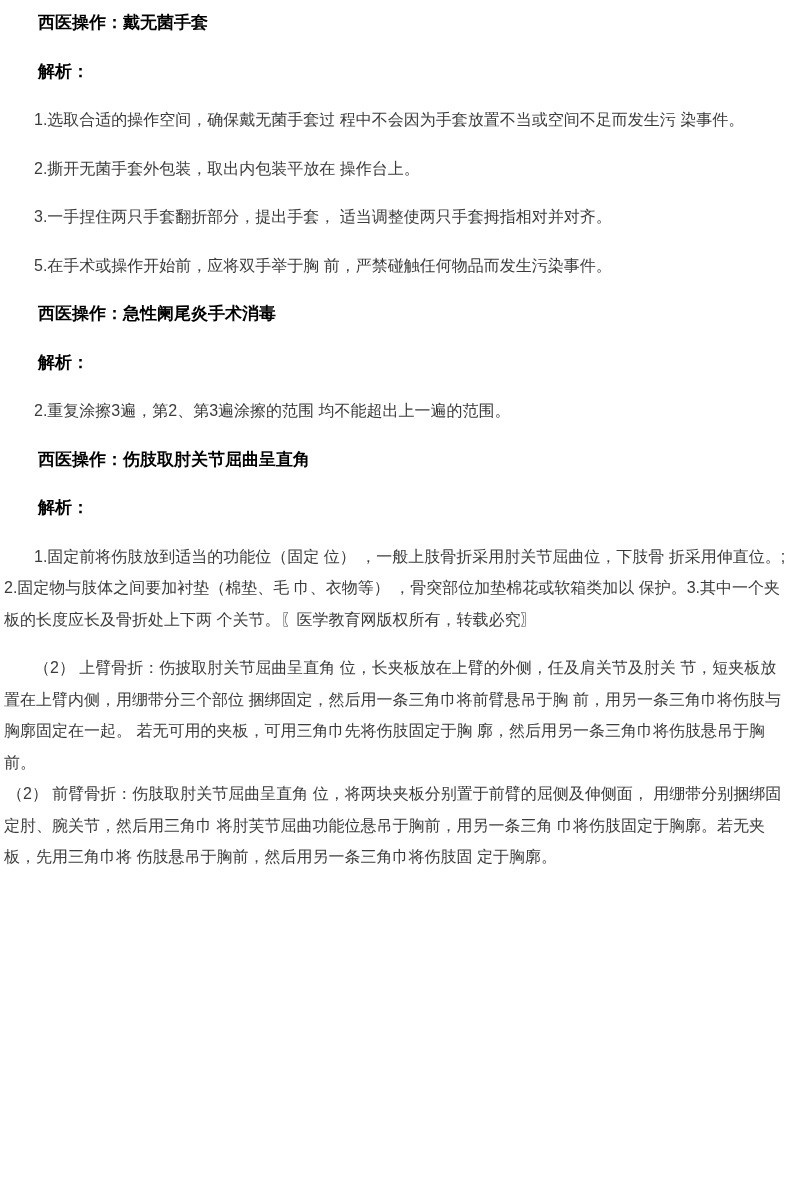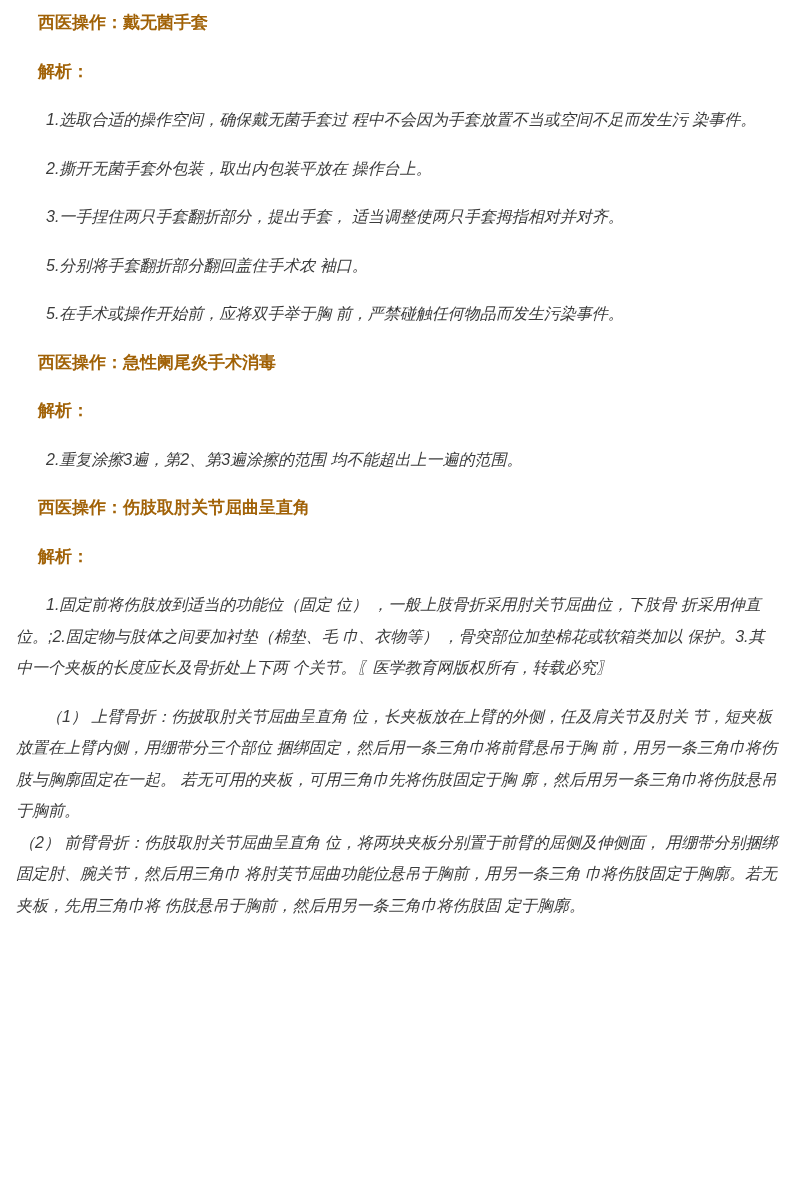--- a/index.html
+++ b/index.html
@@ -11,60 +11,58 @@
     width: 805px;
     box-sizing: border-box;
     padding: 7px 14px 10px 4px;
     font-family: "Liberation Sans", sans-serif;
     color: #3b3b3b;
     background: #ffffff;
   }
   .section { margin: 0; padding: 0; }
   .section-title,
   .section-subtitle {
-    color: #a16207;
+    color: #000000;
     font-size: 17px;
     font-weight: bold;
     line-height: 31.5px;
     margin: 17px 0;
     text-indent: 34px;
   }
   .document > .section:first-child > .section-title {
     margin-top: 0;
   }
   .paragraph {
     font-size: 16px;
     line-height: 31.5px;
-    margin: 17px 12px;
+    margin: 17px 0;
     text-indent: 30px;
     word-break: break-all;
-    font-style: italic;
   }
   
   .section:last-child .paragraph:nth-last-child(2) { margin-bottom: 0; }
   .section:last-child .paragraph:last-child { margin-top: 0; text-indent: 3px; }
 </style>
 </head>
 <body>
 
 <main class="document">
     <section class="section">
       <h2 class="section-title">西医操作：戴无菌手套</h2>
       <h3 class="section-subtitle">解析：</h3>
       <p class="paragraph">1.选取合适的操作空间，确保戴无菌手套过 程中不会因为手套放置不当或空间不足而发生污 染事件。</p>
       <p class="paragraph">2.撕开无菌手套外包装，取出内包装平放在 操作台上。</p>
       <p class="paragraph">3.一手捏住两只手套翻折部分，提出手套， 适当调整使两只手套拇指相对并对齐。</p>
-      <p class="paragraph">5.分别将手套翻折部分翻回盖住手术农 袖口。</p>
       <p class="paragraph">5.在手术或操作开始前，应将双手举于胸 前，严禁碰触任何物品而发生污染事件。</p>
     </section>
     <section class="section">
       <h2 class="section-title">西医操作：急性阑尾炎手术消毒</h2>
       <h3 class="section-subtitle">解析：</h3>
       <p class="paragraph">2.重复涂擦3遍，第2、第3遍涂擦的范围 均不能超出上一遍的范围。</p>
     </section>
     <section class="section">
       <h2 class="section-title">西医操作：伤肢取肘关节屈曲呈直角</h2>
       <h3 class="section-subtitle">解析：</h3>
       <p class="paragraph">1.固定前将伤肢放到适当的功能位（固定 位） ，一般上肢骨折采用肘关节屈曲位，下肢骨 折采用伸直位。;2.固定物与肢体之间要加衬垫（棉垫、毛 巾、衣物等） ，骨突部位加垫棉花或软箱类加以 保护。3.其中一个夹板的长度应长及骨折处上下两 个关节。〖医学教育网版权所有，转载必究〗</p>
-      <p class="paragraph">（1） 上臂骨折：伤披取肘关节屈曲呈直角 位，长夹板放在上臂的外侧，任及肩关节及肘关 节，短夹板放置在上臂内侧，用绷带分三个部位 捆绑固定，然后用一条三角巾将前臂悬吊于胸 前，用另一条三角巾将伤肢与胸廓固定在一起。 若无可用的夹板，可用三角巾先将伤肢固定于胸 廓，然后用另一条三角巾将伤肢悬吊于胸前。</p>
+      <p class="paragraph">（2） 上臂骨折：伤披取肘关节屈曲呈直角 位，长夹板放在上臂的外侧，任及肩关节及肘关 节，短夹板放置在上臂内侧，用绷带分三个部位 捆绑固定，然后用一条三角巾将前臂悬吊于胸 前，用另一条三角巾将伤肢与胸廓固定在一起。 若无可用的夹板，可用三角巾先将伤肢固定于胸 廓，然后用另一条三角巾将伤肢悬吊于胸前。</p>
       <p class="paragraph">（2） 前臂骨折：伤肢取肘关节屈曲呈直角 位，将两块夹板分别置于前臂的屈侧及伸侧面， 用绷带分别捆绑固定肘、腕关节，然后用三角巾 将肘芙节屈曲功能位悬吊于胸前，用另一条三角 巾将伤肢固定于胸廓。若无夹板，先用三角巾将 伤肢悬吊于胸前，然后用另一条三角巾将伤肢固 定于胸廓。</p>
     </section>
   </main>
 
 </body></html>

